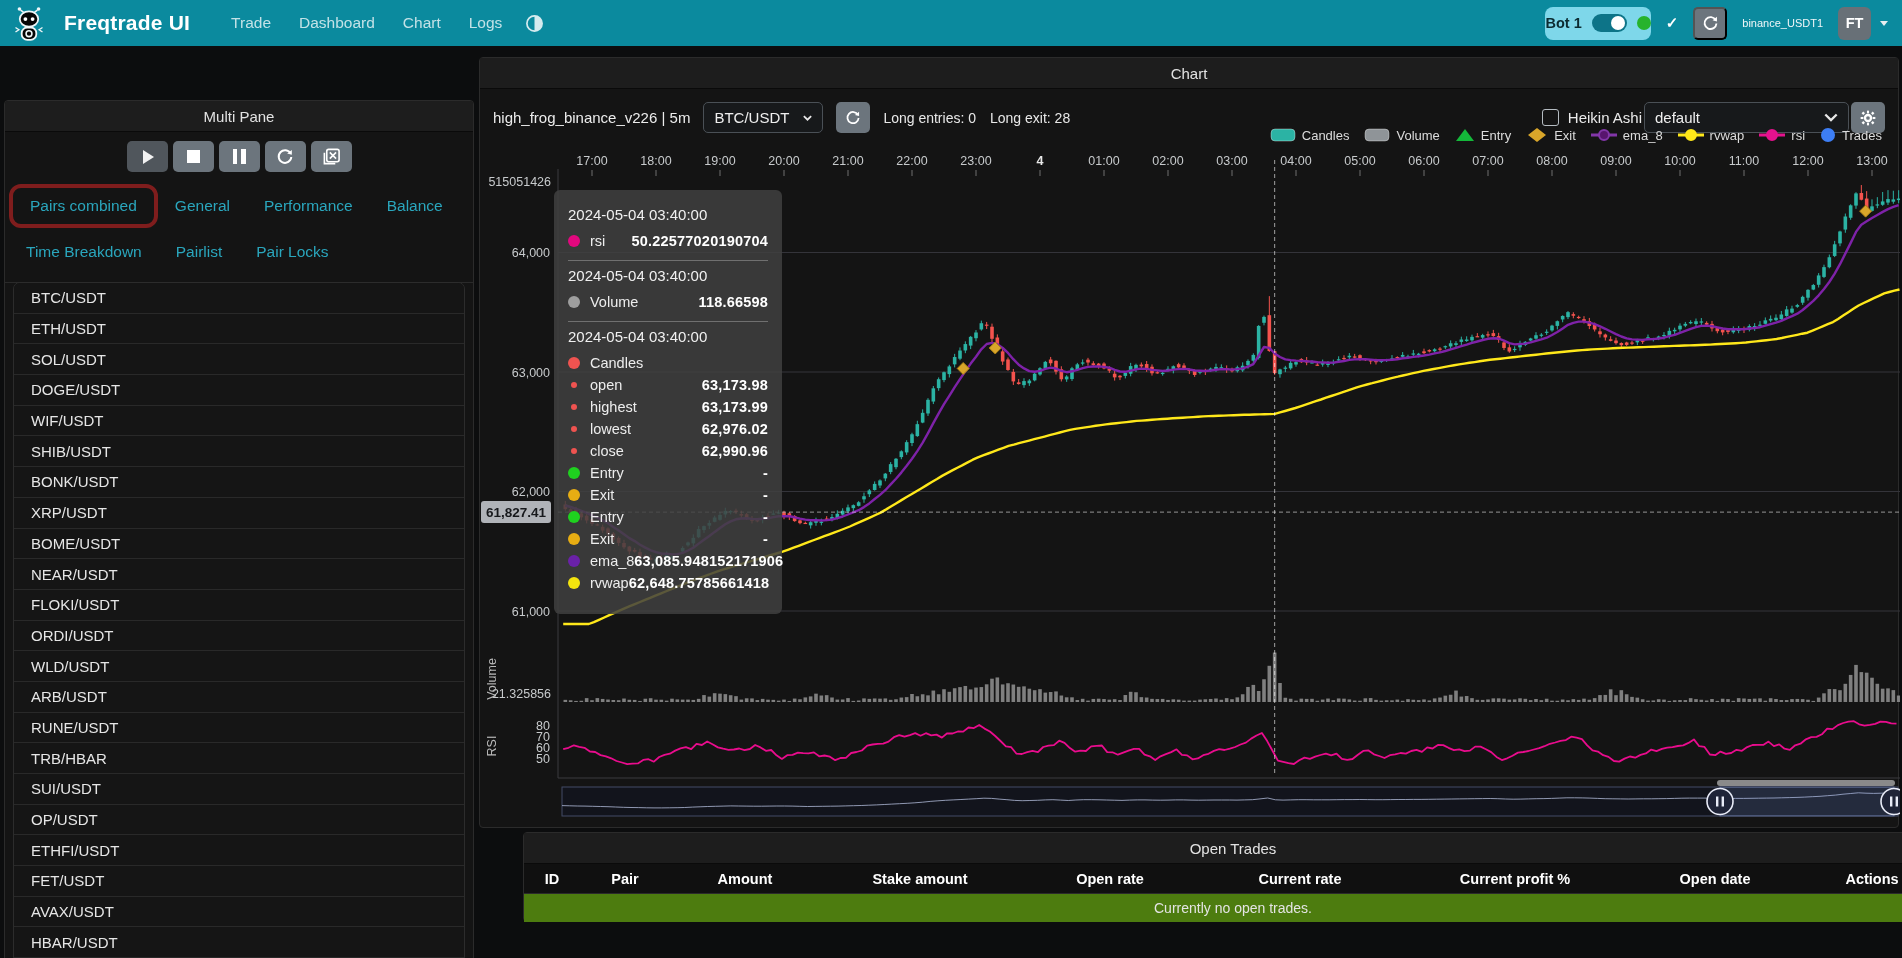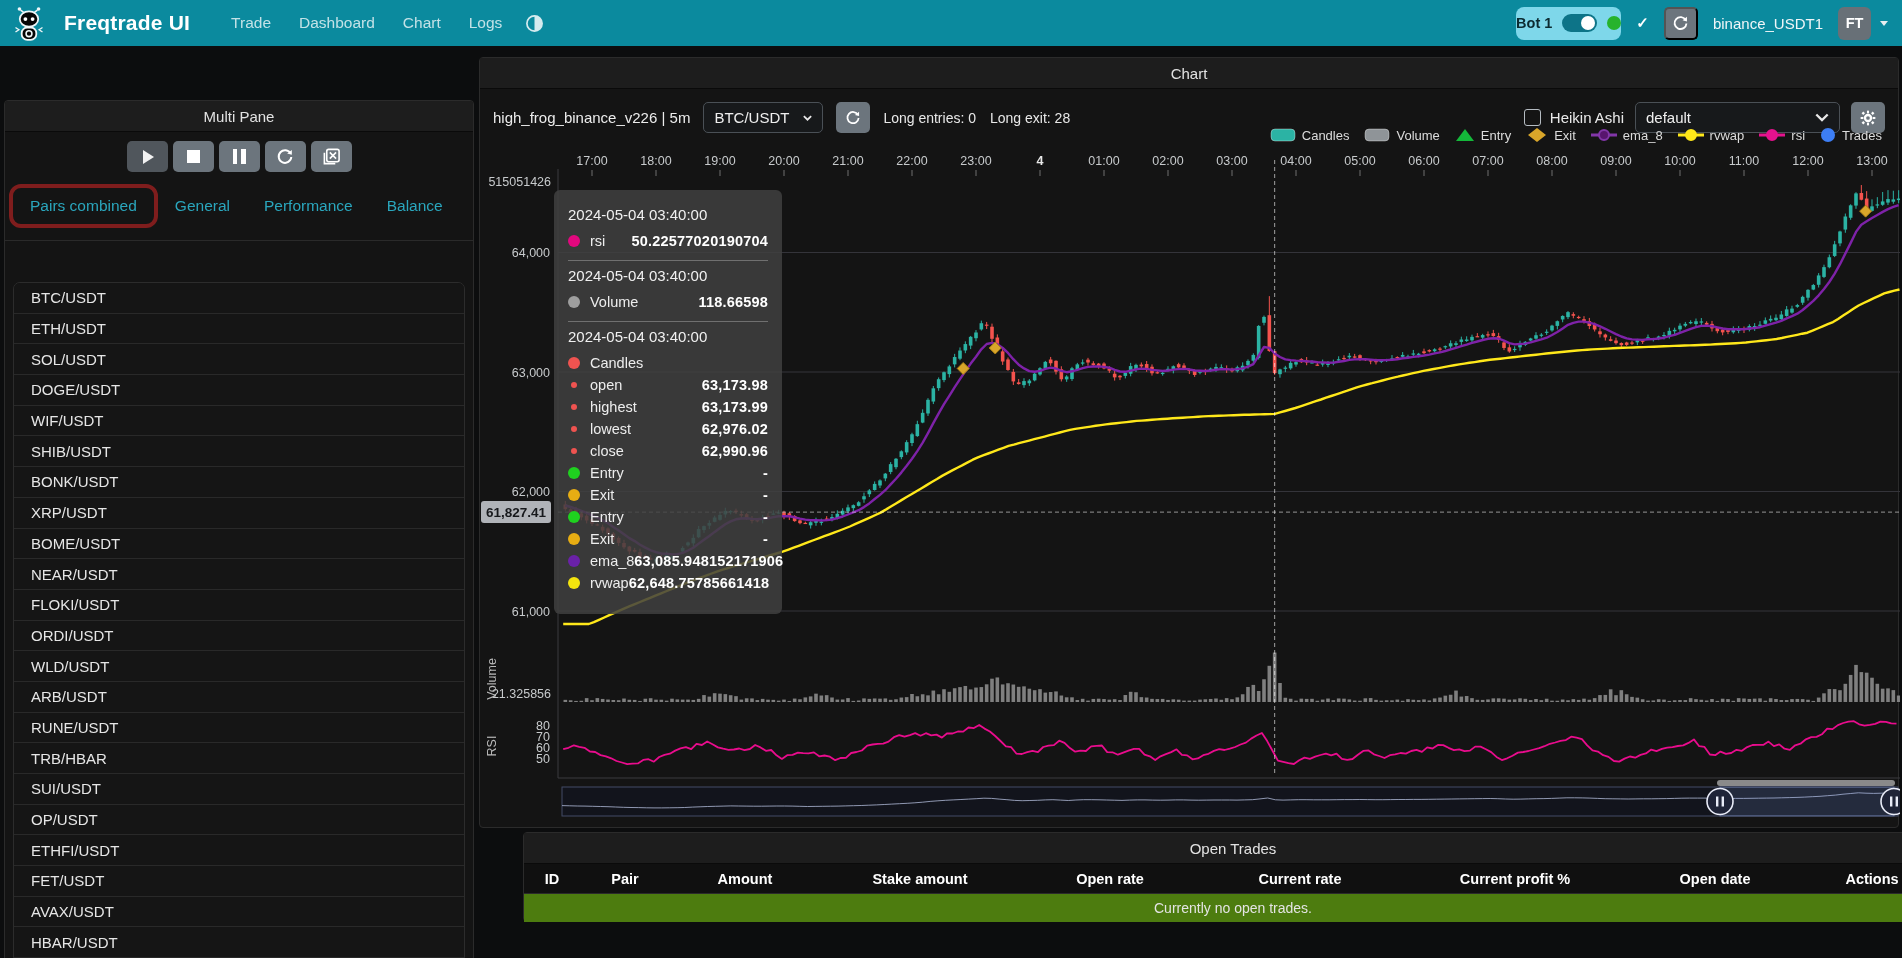--- a/index.html
+++ b/index.html
@@ -17,21 +17,21 @@
   .nav-right { margin-left:auto; display:flex; align-items:center; gap:15px; }
   .bot-box { background:#7ed7ea; border-radius:8px; height:33px; display:flex; align-items:center;
              gap:10px; padding:0 0; }
   .bot-name { color:#0c2b31; font-size:14.5px; font-weight:700; }
   .toggle { width:35px; height:18px; background:#0d7488; border-radius:10px; position:relative; cursor:pointer; }
   .toggle .knob { position:absolute; right:2px; top:2px; width:14px; height:14px; border-radius:50%; background:#fff; }
   .status-dot { width:14px; height:14px; border-radius:50%; background:#27b32c; }
   .nav-check { color:#fff; font-size:15px; font-weight:700; }
   .nav-reload { width:34px; height:33px; background:#6c757d; border-radius:5px; display:flex;
                 align-items:center; justify-content:center; cursor:pointer; }
-  .exchange { color:#f0f6f8; font-size:15px;text-align:center; }
+  .exchange { color:#f0f6f8; font-size:11px;text-align:center; }
   .avatar { width:33px; height:33px; background:#687077; border-radius:6px; color:#fff; font-size:14.5px;
             font-weight:700; display:flex; align-items:center; justify-content:center; cursor:pointer; }
   .caret { width:0; height:0; border-left:4.5px solid transparent; border-right:4.5px solid transparent;
            border-top:5px solid #e8eef0; margin-left:-6px; }
 
   
   .card { position:absolute; background:#141414; border:1px solid #2b2b2b; border-radius:4px; }
   .card-title { height:31px; background:#1d1d1d; border-bottom:1px solid #0a0a0a; color:#e2e2e2;
                 font-size:15px; display:flex; align-items:center; justify-content:center; }
 
@@ -58,21 +58,21 @@
   .chart-card { left:479px; top:57px; width:1420px; height:771px; }
   .chart-toolbar { position:absolute; top:31px; left:0; width:100%; height:57px; display:flex;
                    align-items:center; padding:0 13px; gap:13px; }
   .strategy { color:#ececec; font-size:15px; }
   .selectbox { height:31px; background:#17191b; border:1px solid #4a5056; border-radius:5px; color:#efefef;
                font-size:15px; display:flex; align-items:center; justify-content:space-between;
                padding:0 10px; gap:14px; cursor:pointer; }
   .sq-btn { width:34px; height:31px; background:#6c757d; border:none; border-radius:5px; display:flex;
             align-items:center; justify-content:center; cursor:pointer; }
   .entries-text { color:#e8e8e8; font-size:14px; display:flex; gap:14px; }
-  .toolbar-right { margin-left:auto; display:flex; align-items:center; gap:11px; }
+  .toolbar-right { margin-left:auto; display:flex; align-items:center; gap:2px; }
   .hk-label { display:flex; align-items:center; gap:9px; color:#eaeaea; font-size:15px; cursor:pointer; }
   .checkbox { width:17px; height:17px; border:1.5px solid #b5bcc2; border-radius:3px; background:transparent; }
   .legend-row { position:absolute; top:66px; right:16px; height:22px; display:flex; align-items:center; gap:15px; }
   .legend-item { display:flex; align-items:center; gap:6px; color:#dcdcdc; font-size:13px; cursor:pointer; }
   .chart-body { position:absolute; top:88px; left:0; width:1420px; height:683px; }
   svg text { font-family:"Liberation Sans", sans-serif; }
   .ax { fill:#c7cacc; font-size:12.5px; }
   .ax.bold { font-weight:700; fill:#e8e8e8; }
   .pane-label { fill:#b9b9b9; font-size:12.5px; }
 
@@ -180,20 +180,25 @@
       </svg>
     </button>
   </div>
 
   <div class="tabs-block">
     <div class="tab-row" id="tab-row-1">
         <span class="tab-link active">Pairs combined</span>
         <span class="tab-link">General</span>
         <span class="tab-link">Performance</span>
         <span class="tab-link">Balance</span>
+      </div>
+    <div class="tab-row" id="tab-row-2" style="margin-top:6px;">
+        <span class="tab-link">Time Breakdown</span>
+        <span class="tab-link">Pairlist</span>
+        <span class="tab-link">Pair Locks</span>
       </div>
   </div>
 
   <div class="pair-list" id="pair-list">
       <div class="pair-row">BTC/USDT</div>
       <div class="pair-row">ETH/USDT</div>
       <div class="pair-row">SOL/USDT</div>
       <div class="pair-row">DOGE/USDT</div>
       <div class="pair-row">WIF/USDT</div>
       <div class="pair-row">SHIB/USDT</div>

